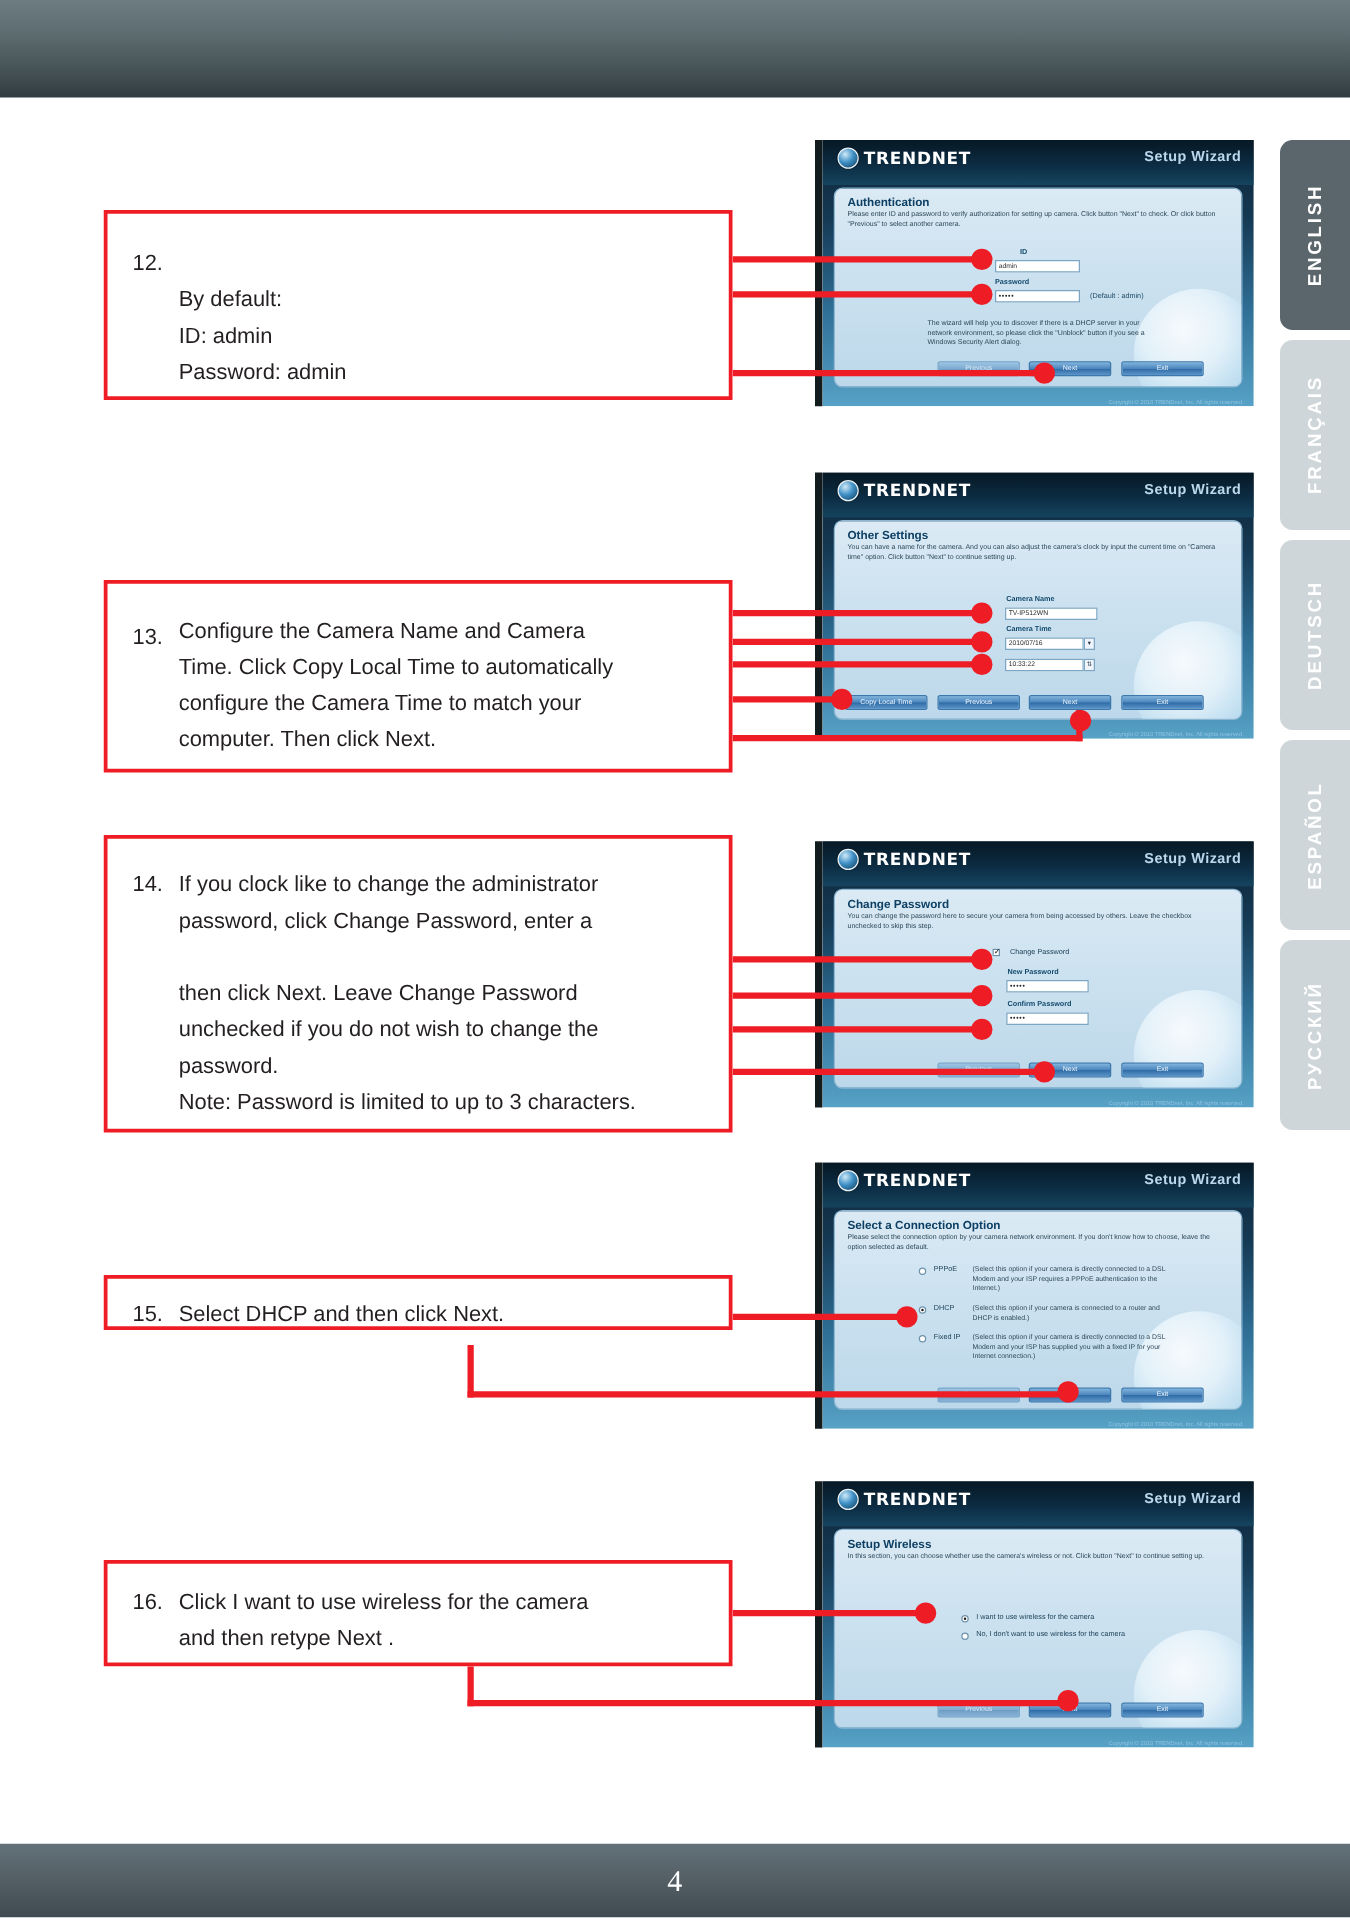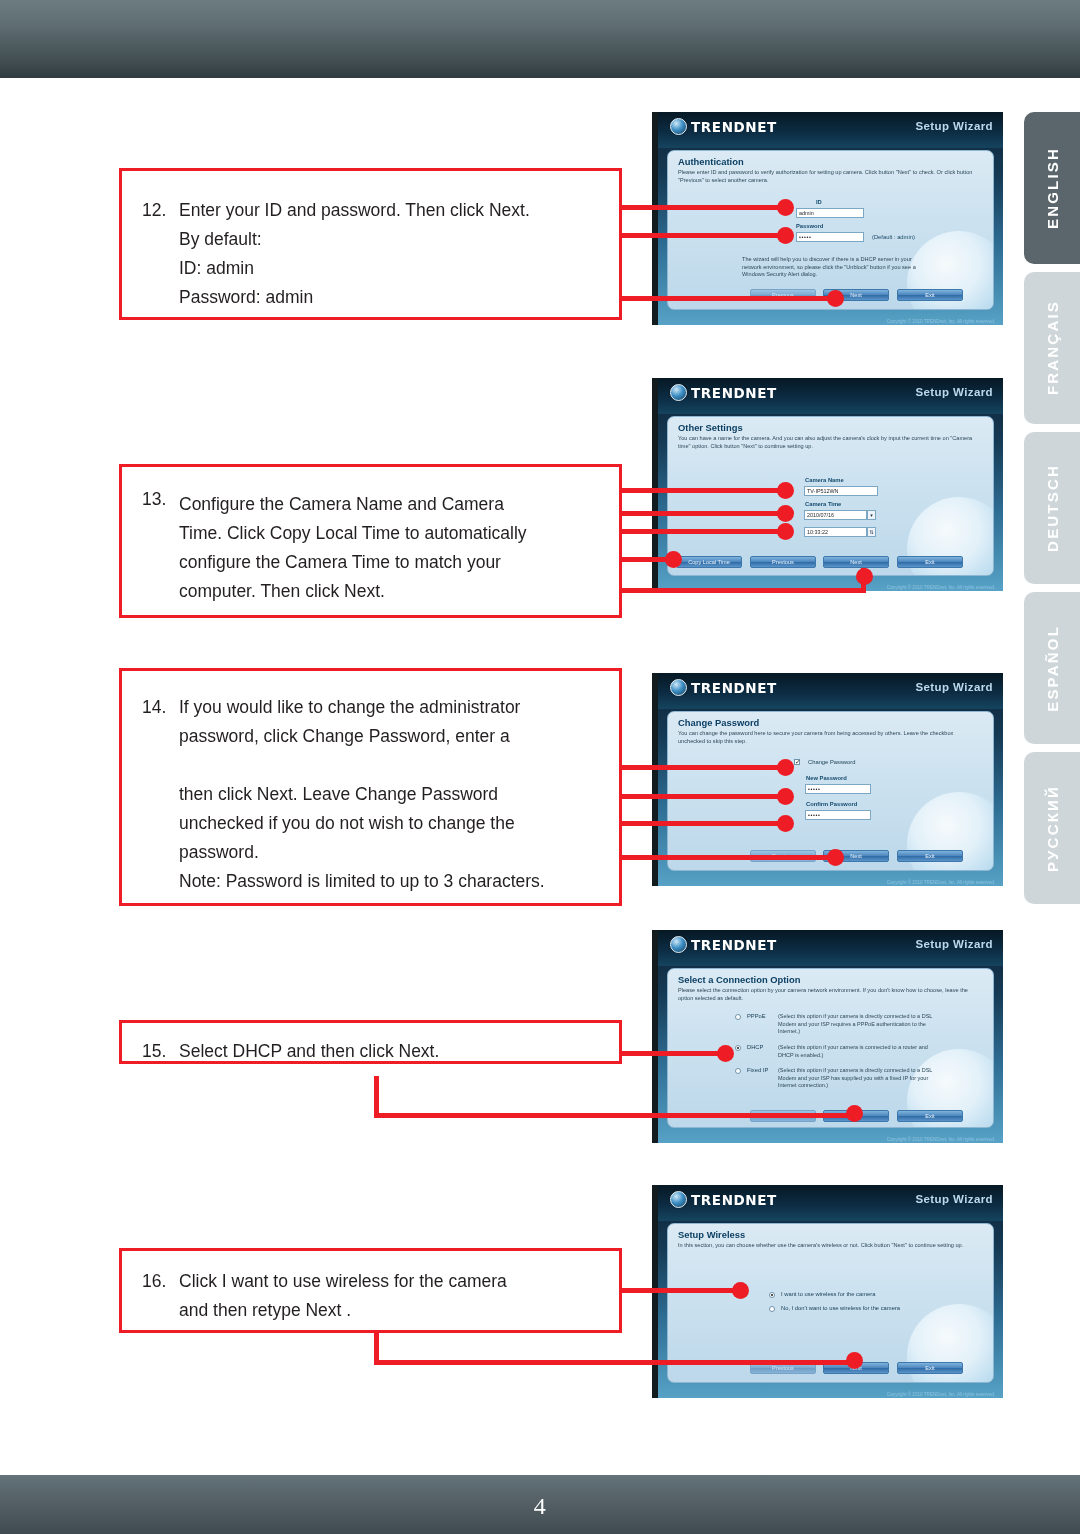--- a/index.html
+++ b/index.html
@@ -36,21 +36,21 @@
     font-size:15px;font-weight:bold;letter-spacing:2.2px;
     color:#ffffff;white-space:nowrap;
   }
   .lang-tab.active{background:#5a666b;}
   .lang-tab.inactive{background:#ced6d9;}
   .lang-tab.inactive span{color:#ffffff;}
 
   
   .callout{
     position:absolute;border:3px solid #ee1c24;background:#ffffff;
-    box-sizing:border-box;z-index:6;margin-left:36px;
+    box-sizing:border-box;z-index:6;
   }
   .callout .num{
     position:absolute;left:20px;
     font-size:17.5px;line-height:29px;color:#231f20;
   }
   .callout .body{
     position:absolute;left:57px;right:10px;
     font-size:17.5px;line-height:29px;color:#231f20;
   }
 
@@ -200,37 +200,36 @@
 <div class="rdot" style="left:846px;top:1105px"></div>
 
 <div class="rline" style="left:586px;top:1288px;width:155px;height:5px"></div>
 <div class="rdot" style="left:732px;top:1282px"></div>
 <div class="rline" style="left:374px;top:1333px;width:5px;height:32px"></div>
 <div class="rline" style="left:374px;top:1360px;width:480px;height:5px"></div>
 <div class="rdot" style="left:846px;top:1352px"></div>
 
 <div class="callout" style="left:83px;top:168px;width:503px;height:152px">
   <div class="num" style="top:25px">12.</div>
-  <div class="body" style="top:25px">Enter your ID and password. Then click Next.</div>
   <div class="body" style="top:54px">By default:</div>
   <div class="body" style="top:83px">ID: admin</div>
   <div class="body" style="top:112px">Password: admin</div>
 </div>
 
 <div class="callout" style="left:83px;top:464px;width:503px;height:154px">
-  <div class="num" style="top:18px">13.</div>
+  <div class="num" style="top:28px">13.</div>
   <div class="body" style="top:23px">Configure the Camera Name and Camera</div>
   <div class="body" style="top:52px">Time. Click Copy Local Time to automatically</div>
   <div class="body" style="top:81px">configure the Camera Time to match your</div>
   <div class="body" style="top:110px">computer. Then click Next.</div>
 </div>
 
 <div class="callout" style="left:83px;top:668px;width:503px;height:238px">
   <div class="num" style="top:22px">14.</div>
-  <div class="body" style="top:22px">If you would like to change the administrator</div>
+  <div class="body" style="top:22px">If you clock like to change the administrator</div>
   <div class="body" style="top:51px">password, click Change Password, enter a</div>
   <div class="body" style="top:109px">then click Next. Leave Change Password</div>
   <div class="body" style="top:138px">unchecked if you do not wish to change the</div>
   <div class="body" style="top:167px">password.</div>
   <div class="body" style="top:196px">Note: Password is limited to up to 3 characters.</div>
 </div>
 
 <div class="callout" style="left:83px;top:1020px;width:503px;height:44px">
   <div class="num" style="top:14px">15.</div>
   <div class="body" style="top:14px">Select DHCP and then click Next.</div>

